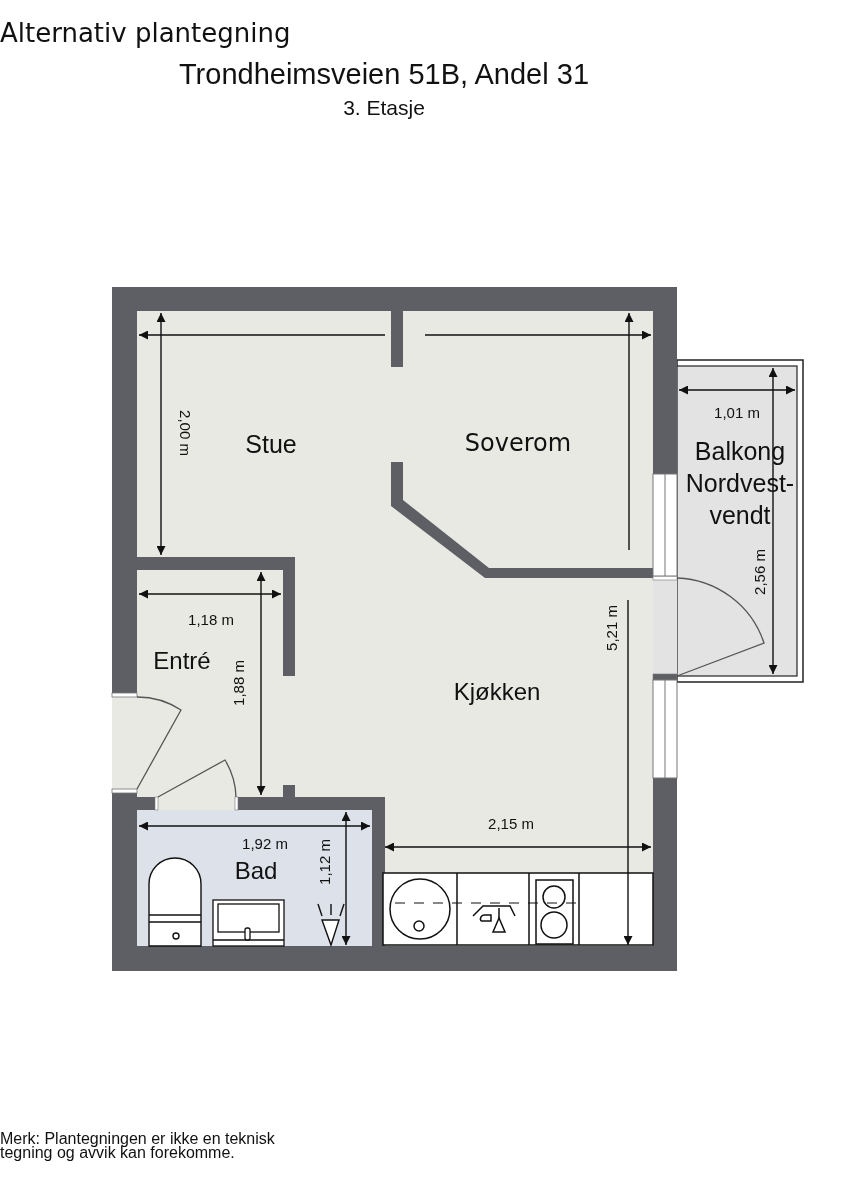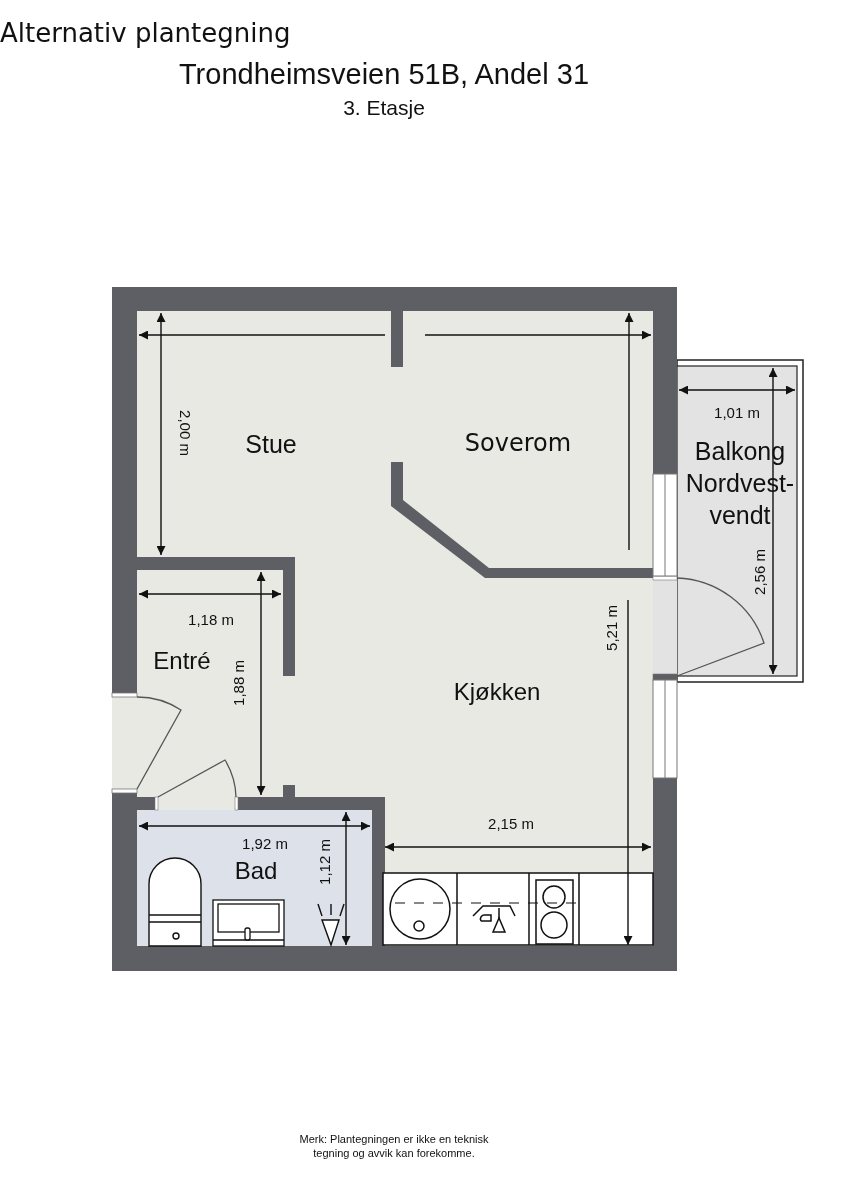--- a/index.html
+++ b/index.html
@@ -1,20 +1,20 @@
 <!DOCTYPE html>
 <html><head>
 <meta charset="utf-8">
 <style>
   html, body { margin:0; padding:0; background:#ffffff; }
   body { width:850px; height:1202px; position:relative; overflow:hidden; font-family:"Liberation Sans", sans-serif; }
   .title1 { position:absolute; left:0; width:820px; top:18px; font-family:"DejaVu Sans", sans-serif; font-size:26px; color:#111; }
   .title2 { position:absolute; left:0; width:768px; top:58px; text-align:center; font-family:"Liberation Sans", sans-serif; font-size:29px; color:#111; }
   .title3 { position:absolute; left:0; width:696px; top:96px; text-align:center; font-family:"Liberation Sans", sans-serif; font-size:21px; color:#111;margin-left:36px; }
-  .footer { position:absolute; left:0; width:788px; top:1132px; text-align:center; font-family:"Liberation Sans", sans-serif; font-size:11px; line-height:14px; color:#111; }
+  .footer { position:absolute; left:0; width:788px; top:1132px; text-align:left; font-family:"Liberation Sans", sans-serif; font-size:16px; line-height:14px; color:#111; }
   svg.plan { position:absolute; left:0; top:0; }
   .lbl { font-family:"Liberation Sans", sans-serif; fill:#111; }
 </style>
 </head>
 <body>
 
 <div class="title1">Alternativ plantegning</div>
 <div class="title2">Trondheimsveien 51B, Andel 31</div>
 <div class="title3">3. Etasje</div>
 

